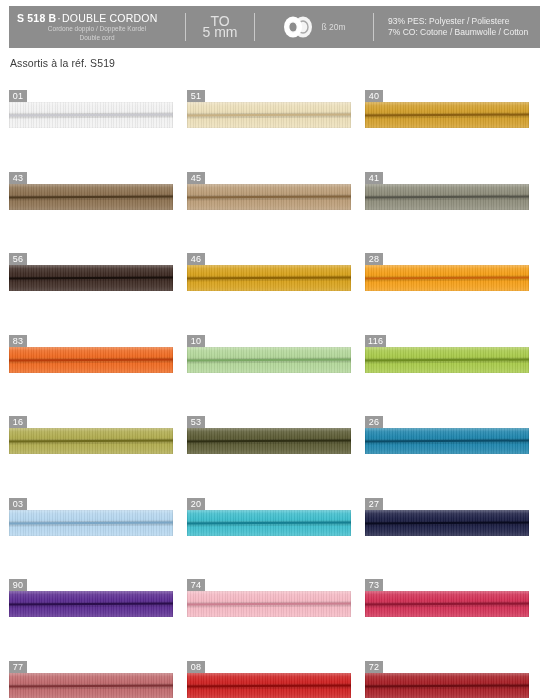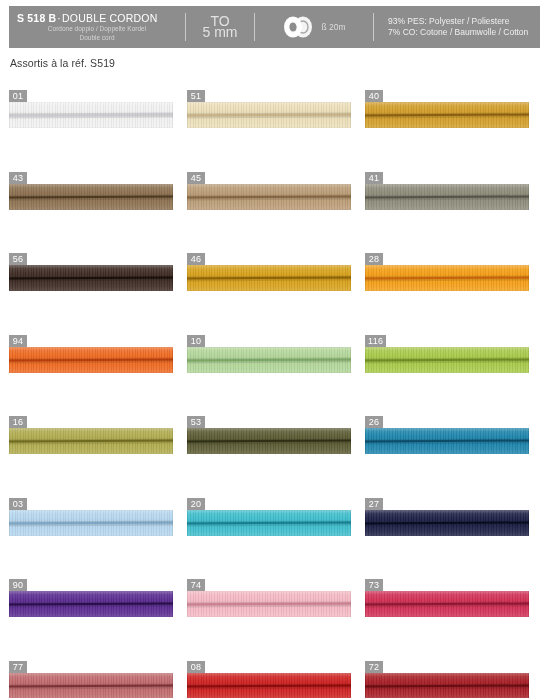--- a/index.html
+++ b/index.html
@@ -323,21 +323,21 @@
         <div class="band-edge"></div>
       </div></div>
     <div class="swatch-cell"><div class="swatch-badge">28</div><div class="swatch-band">
         <div class="band-base" style="background: rgb(245, 159, 23);"></div>
         <div class="band-groove-soft"></div>
         <div class="band-weave"></div>
         <div class="band-shade"></div>
         <div class="band-groove" style="background: rgb(200, 99, 13);"></div>
         <div class="band-edge"></div>
       </div></div>
-    <div class="swatch-cell"><div class="swatch-badge">94</div><div class="swatch-band">
+    <div class="swatch-cell"><div class="swatch-badge">83</div><div class="swatch-band">
         <div class="band-base" style="background: rgb(239, 106, 33);"></div>
         <div class="band-groove-soft"></div>
         <div class="band-weave"></div>
         <div class="band-shade"></div>
         <div class="band-groove" style="background: rgb(184, 61, 12);"></div>
         <div class="band-edge"></div>
       </div></div>
     <div class="swatch-cell"><div class="swatch-badge">10</div><div class="swatch-band">
         <div class="band-base" style="background: rgb(179, 215, 154);"></div>
         <div class="band-groove-soft"></div>

